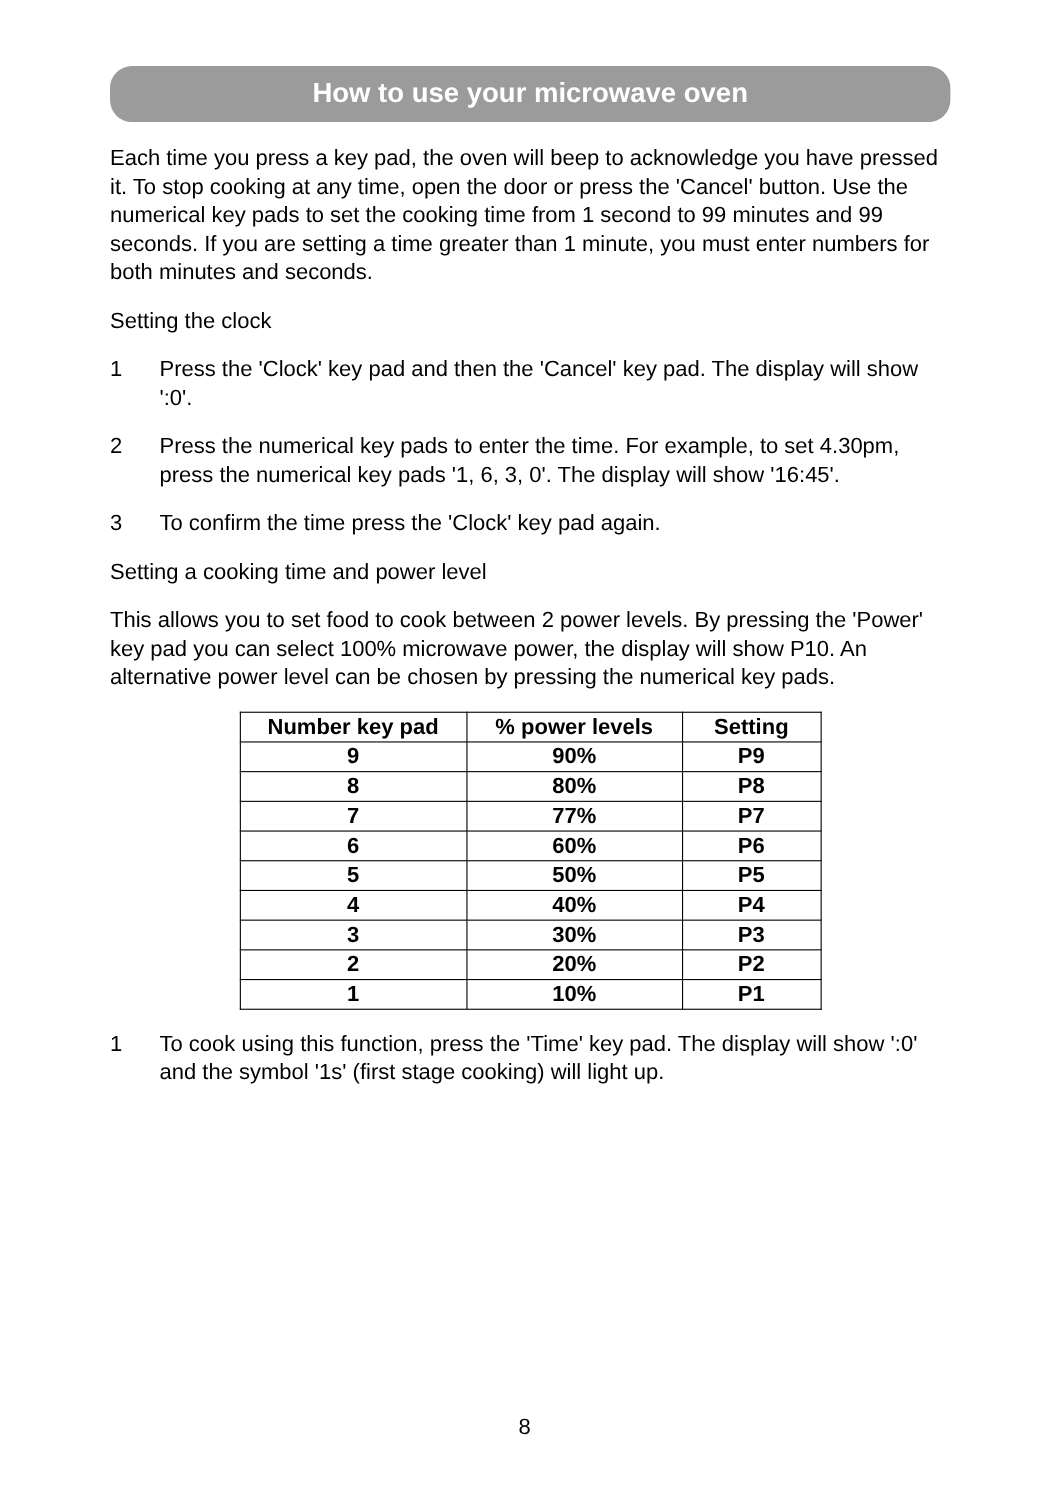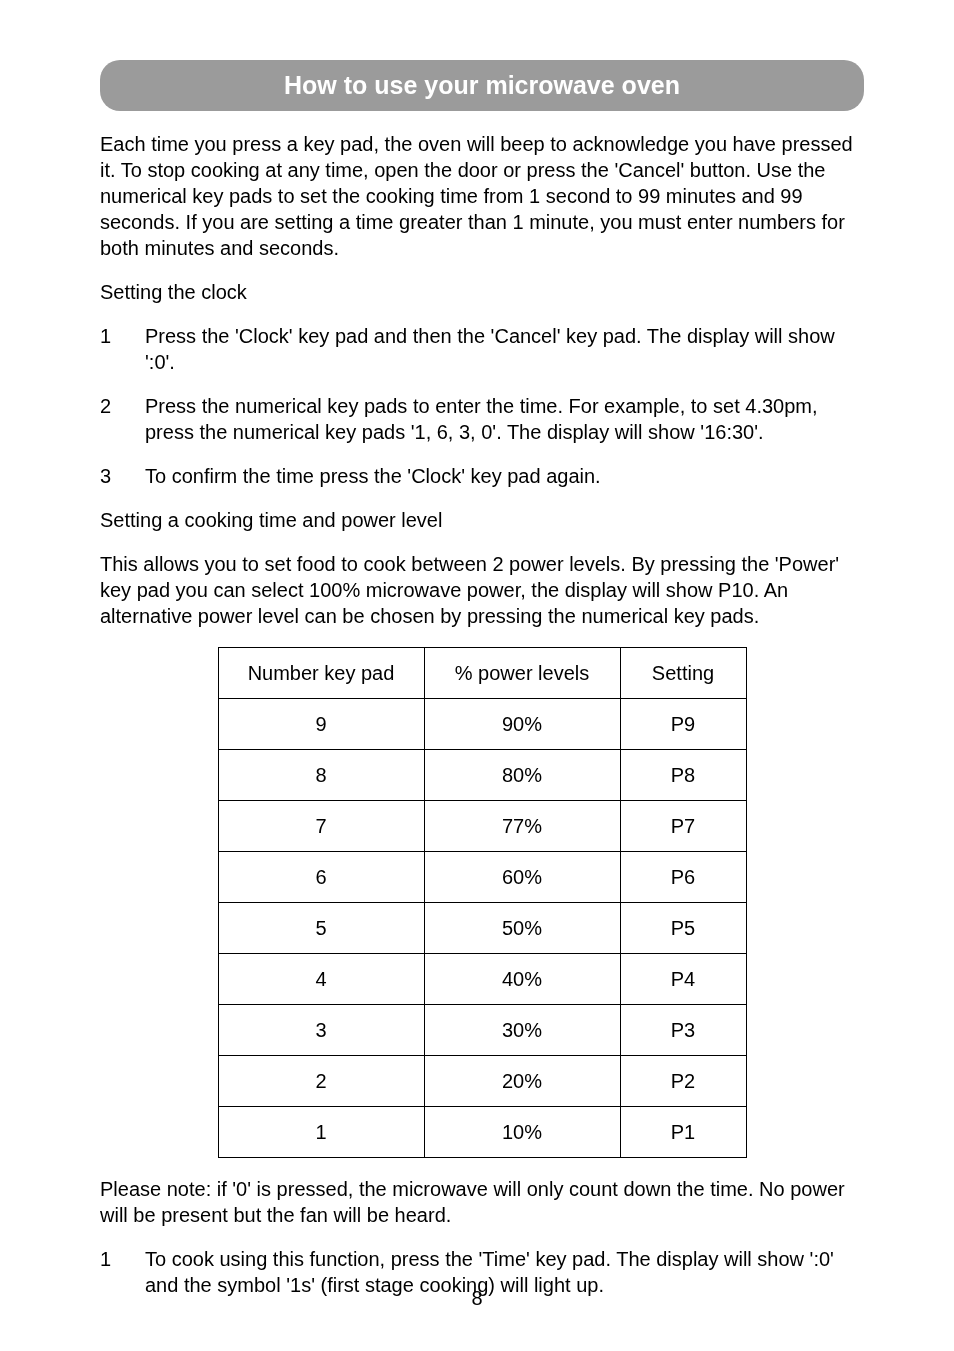--- a/index.html
+++ b/index.html
@@ -5,21 +5,21 @@
 body{margin:0;background:#fff;font-family:Arial,Helvetica,sans-serif;color:#000;font-size:20px;line-height:1.3}
 .page{width:954px;height:1351px;position:relative;padding:60px 90px 40px 100px;box-sizing:border-box}
 .banner{background:#9b9b9b;border-radius:20px;padding:9px 0;text-align:center;margin-bottom:20px}
 .banner-title{color:#fff;font-size:25px;font-weight:bold}
 p{margin:0 0 18px 0}
 .bold{font-weight:normal}
 .li{display:flex;margin:0 0 18px 0}
 .li-num{width:45px;flex-shrink:0}
 .li-txt{flex:1}
 table{border-collapse:collapse;margin:6px auto 18px auto}
-th,td{border:1px solid #000;padding:12px 10px;text-align:center;font-weight:normal}
+th,td{border:1px solid #000;padding:0 10px;text-align:center;font-weight:bold}
 th:nth-child(1),td:nth-child(1){width:185px}
 th:nth-child(2),td:nth-child(2){width:175px}
 th:nth-child(3),td:nth-child(3){width:105px}
 .pagenum{position:absolute;bottom:40px;left:0;width:100%;text-align:center}
 </style>
 </head>
 <body>
 
 <div class="page">
 <div class="banner">
@@ -29,21 +29,21 @@
 <p>Each time you press a key pad, the oven will beep to acknowledge you have pressed it. To stop cooking at any time, open the door or press the 'Cancel' button. Use the numerical key pads to set the cooking time from 1 second to 99 minutes and 99 seconds. If you are setting a time greater than 1 minute, you must enter numbers for both minutes and seconds.</p>
 
 <p class="bold">Setting the clock</p>
 
 <div class="li">
 <div class="li-num">1</div>
 <div class="li-txt">Press the 'Clock' key pad and then the 'Cancel' key pad. The display will show ':0'.</div>
 </div>
 <div class="li">
 <div class="li-num">2</div>
-<div class="li-txt">Press the numerical key pads to enter the time. For example, to set 4.30pm, press the numerical key pads '1, 6, 3, 0'. The display will show '16:30'.</div>
+<div class="li-txt">Press the numerical key pads to enter the time. For example, to set 4.30pm, press the numerical key pads '1, 6, 3, 0'. The display will show '16:45'.</div>
 </div>
 <div class="li">
 <div class="li-num">3</div>
 <div class="li-txt">To confirm the time press the 'Clock' key pad again.</div>
 </div>
 
 <p class="bold">Setting a cooking time and power level</p>
 <p>This allows you to set food to cook between 2 power levels. By pressing the 'Power' key pad you can select 100% microwave power, the display will show P10. An alternative power level can be chosen by pressing the numerical key pads.</p>
 
 <table>
@@ -94,21 +94,20 @@
           <td>P2</td>
         </tr>
 <tr>
           <td>1</td>
           <td>10%</td>
           <td>P1</td>
         </tr>
 </tbody>
     </table>
 
-<p>Please note: if '0' is pressed, the microwave will only count down the time. No power will be present but the fan will be heard.</p>
 
 
 <div class="li">
 <div class="li-num">1</div>
 <div class="li-txt">To cook using this function, press the 'Time' key pad. The display will show ':0' and the symbol '1s' (first stage cooking) will light up.</div>
 </div>
 
 <div class="pagenum">8</div>
 </div>
 

